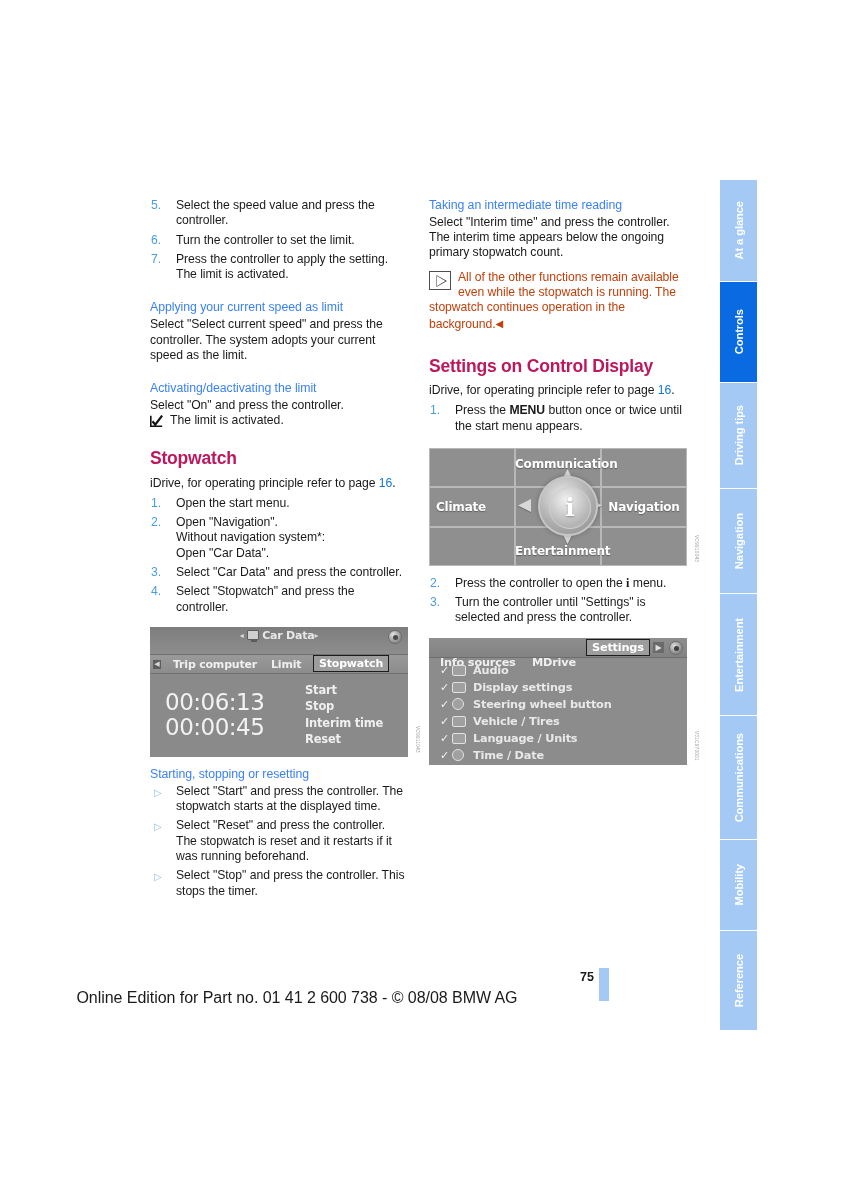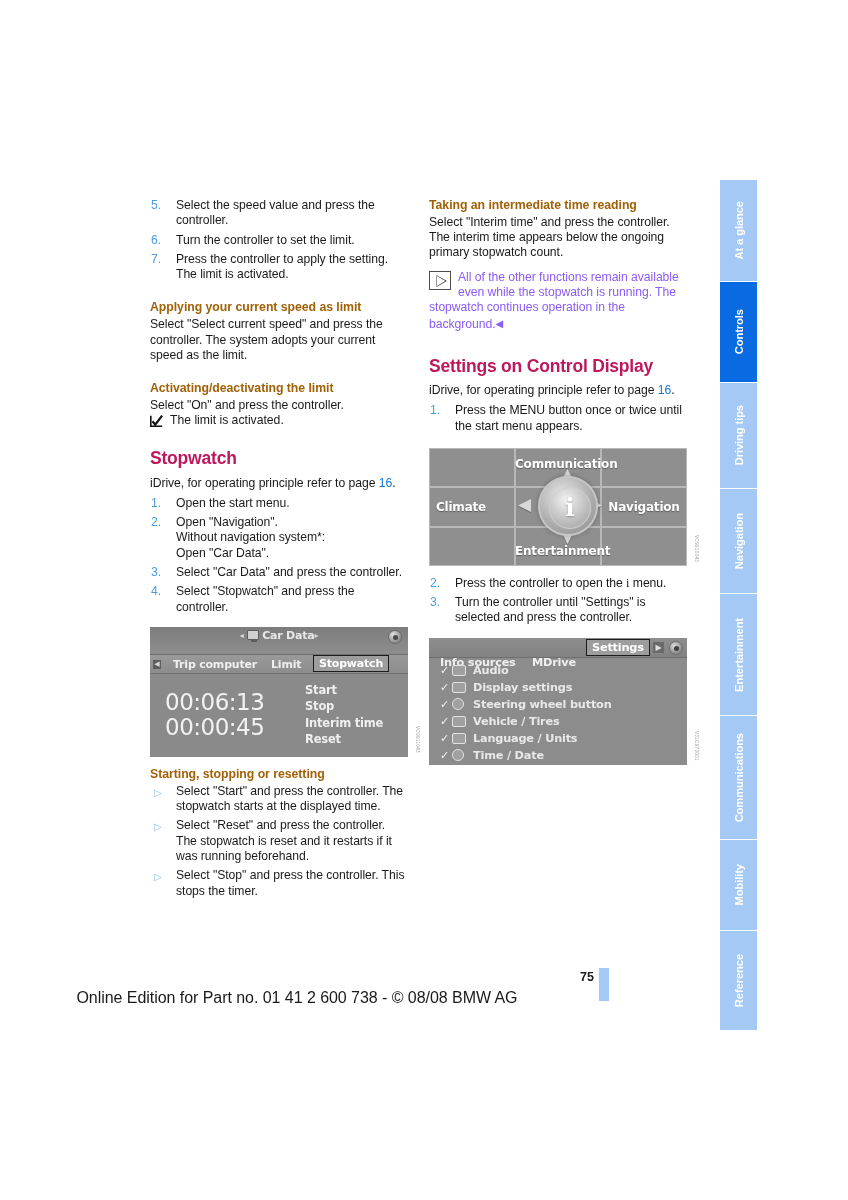--- a/index.html
+++ b/index.html
@@ -33,40 +33,40 @@
     color: #be185d;
     font-size: 17.5px;
     font-weight: bold;
     letter-spacing: -0.2px;
     margin-top: 20px;
     margin-bottom: 7px;
     line-height: 1.15;
   }
 
   .h3 {
-    color: #a16207;
+    color: #3b82f6;
     font-size: 12.3px;
-    font-weight: bold;
+    font-weight: normal;
     letter-spacing: -0.05px;
     margin-top: 18px;
     margin-bottom: 2px;
     line-height: 1.2;
   }
   .h3.first { margin-top: 0; }
 
   p.body {
     font-size: 12.2px;
     color: #1a1a1a;
     line-height: 15.3px;
     letter-spacing: -0.05px;
   }
 
   .pagelink { color: #1477d4; }
 
-  .bold { font-weight: normal; }
+  .bold { font-weight: bold; }
 
   
   ol.steps, ul.bullets {
     list-style: none;
     margin-top: 5px;
   }
   ol.steps li, ul.bullets li {
     position: relative;
     padding-left: 26px;
     font-size: 12.2px;
@@ -106,21 +106,21 @@
     width: 13px; height: 12px;
   }
   .check-box svg { display: block; }
 
   
   .note {
     position: relative;
     margin-top: 9px;
     font-size: 12.2px;
     line-height: 15.3px;
-    color: #8b5cf6;
+    color: #c2410c;
     letter-spacing: -0.05px;
   }
   .note .note-icon {
     float: left;
     width: 22px; height: 19px;
     border: 1.2px solid #4d4d4d;
     margin-right: 7px;
     margin-top: 1px;
     position: relative;
   }

